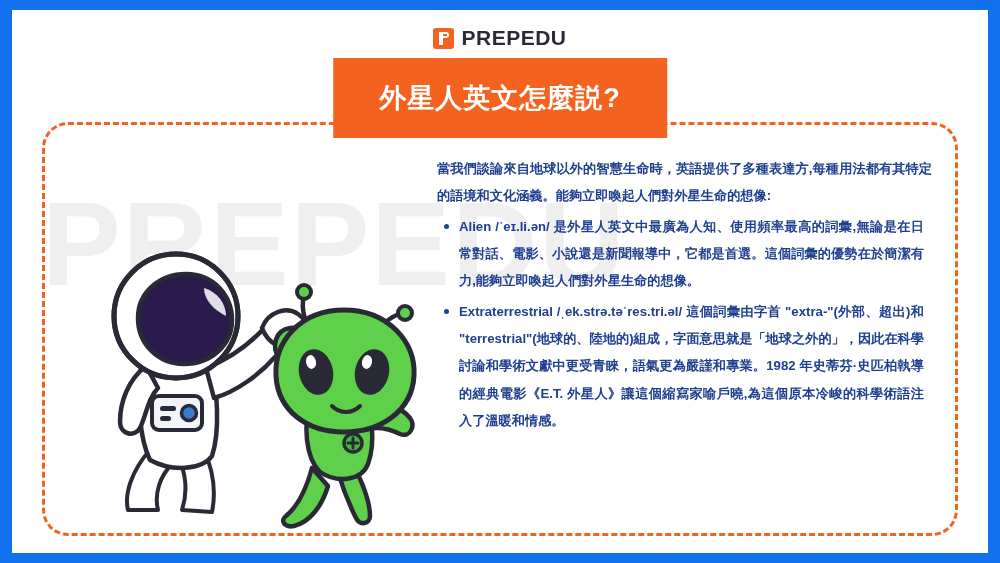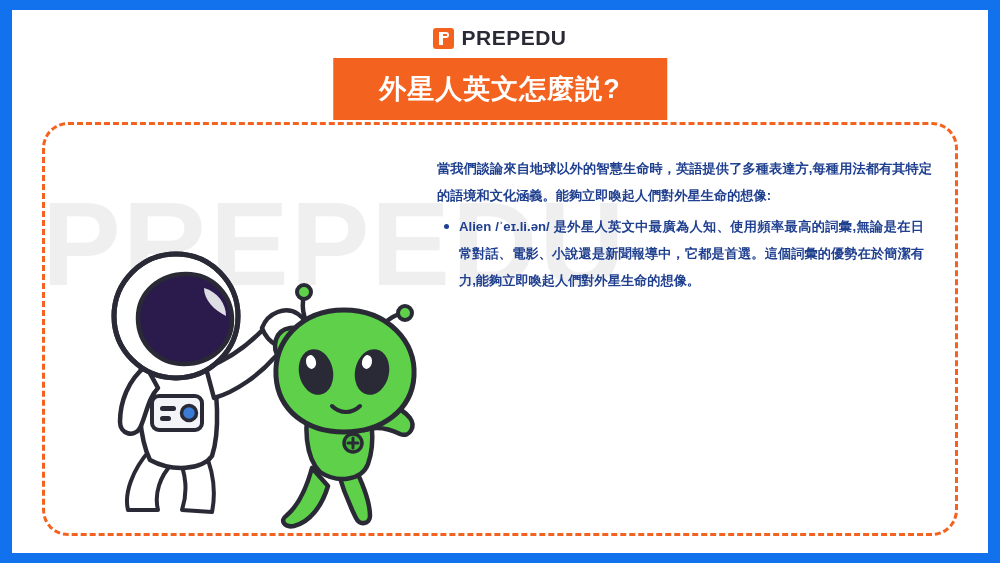--- a/index.html
+++ b/index.html
@@ -97,21 +97,21 @@
   .title-banner {
     position: absolute;
     left: 50%;
     transform: translateX(-50%);
     top: 48px;
     background: #f4621f;
     color: #ffffff;
     font-size: 27px;
     font-weight: bold;
     letter-spacing: 1px;
-    padding: 13px 46px;
+    padding: 22px 46px;
     white-space: nowrap;
   }
 
   
   .card {
     position: absolute;
     left: 30px;
     top: 112px;
     width: 916px;
     height: 414px;
@@ -242,17 +242,18 @@
 
           <path d="M278 256 C286 264 298 264 306 256" fill="none" stroke="#2a2a36" stroke-width="4" stroke-linecap="round"></path>
         </g>
       </svg>
     </div>
 
     <div class="text-col">
       <p class="para">當我們談論來自地球以外的智慧生命時，英語提供了多種表達方,每種用法都有其特定的語境和文化涵義。能夠立即喚起人們對外星生命的想像:</p>
       <ul class="bullets">
         <li>Alien /ˈeɪ.li.ən/ 是外星人英文中最廣為人知、使用頻率最高的詞彙,無論是在日常對話、電影、小說還是新聞報導中，它都是首選。這個詞彙的優勢在於簡潔有力,能夠立即喚起人們對外星生命的想像。</li>
+        <li>Extraterrestrial /ˌek.strə.təˈres.tri.əl/ 這個詞彙由字首 "extra-"(外部、超出)和 "terrestrial"(地球的、陸地的)組成，字面意思就是「地球之外的」，因此在科學討論和學術文獻中更受青睞，語氣更為嚴謹和專業。1982 年史蒂芬·史匹柏執導的經典電影《E.T. 外星人》讓這個縮寫家喻戶曉,為這個原本冷峻的科學術語注入了溫暖和情感。</li>
       </ul>
     </div>
 
   </div>
 </div>
 
 </body></html>

